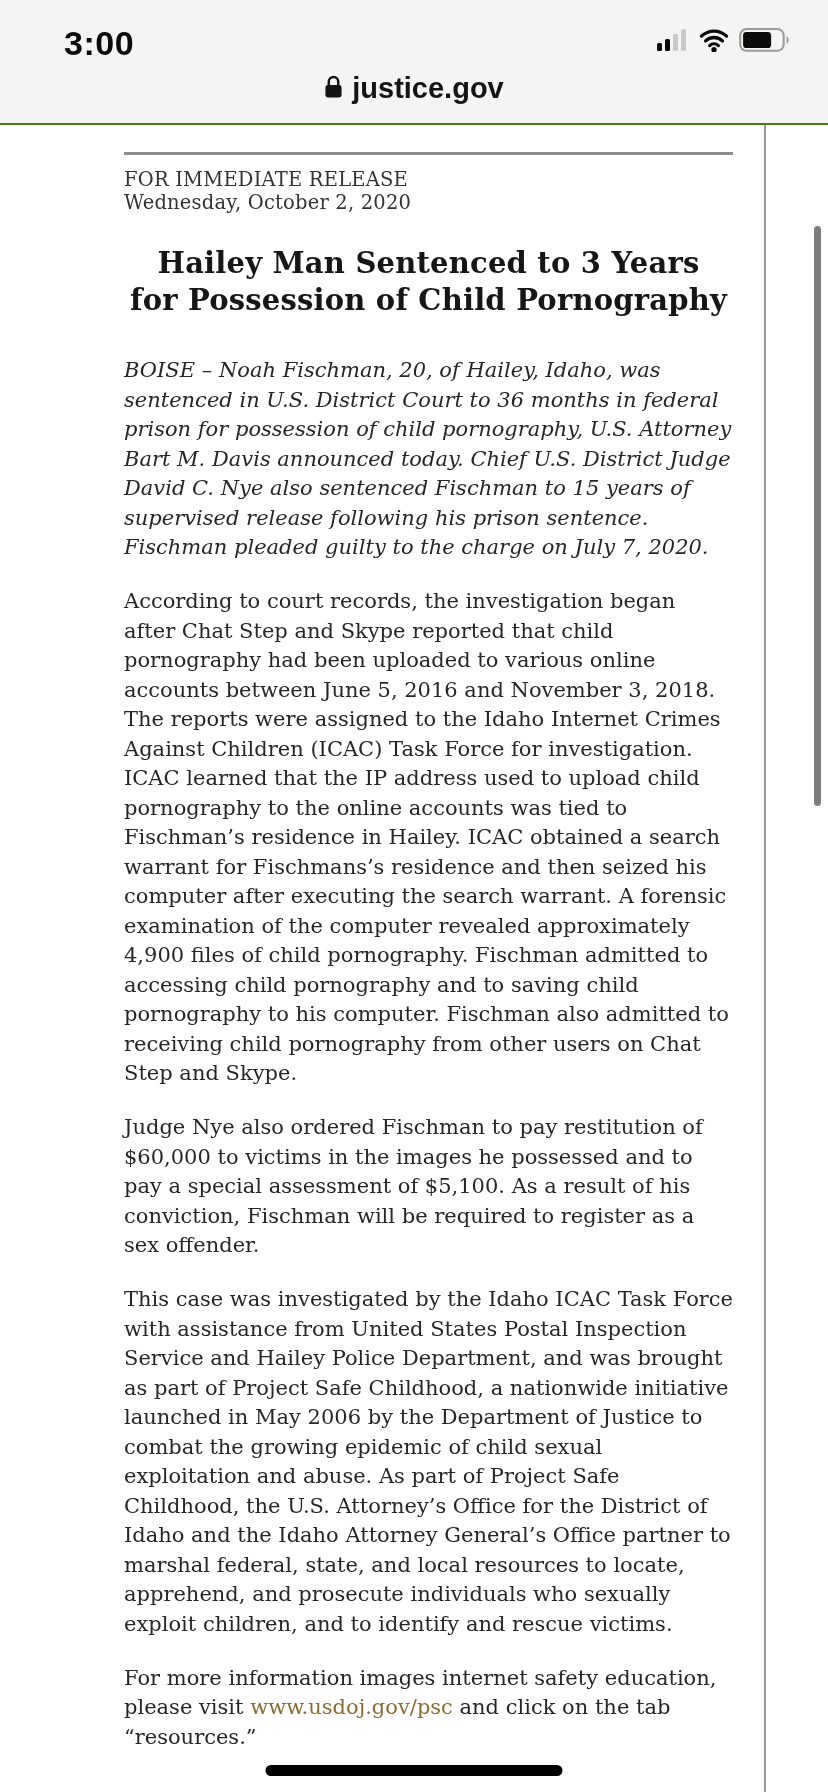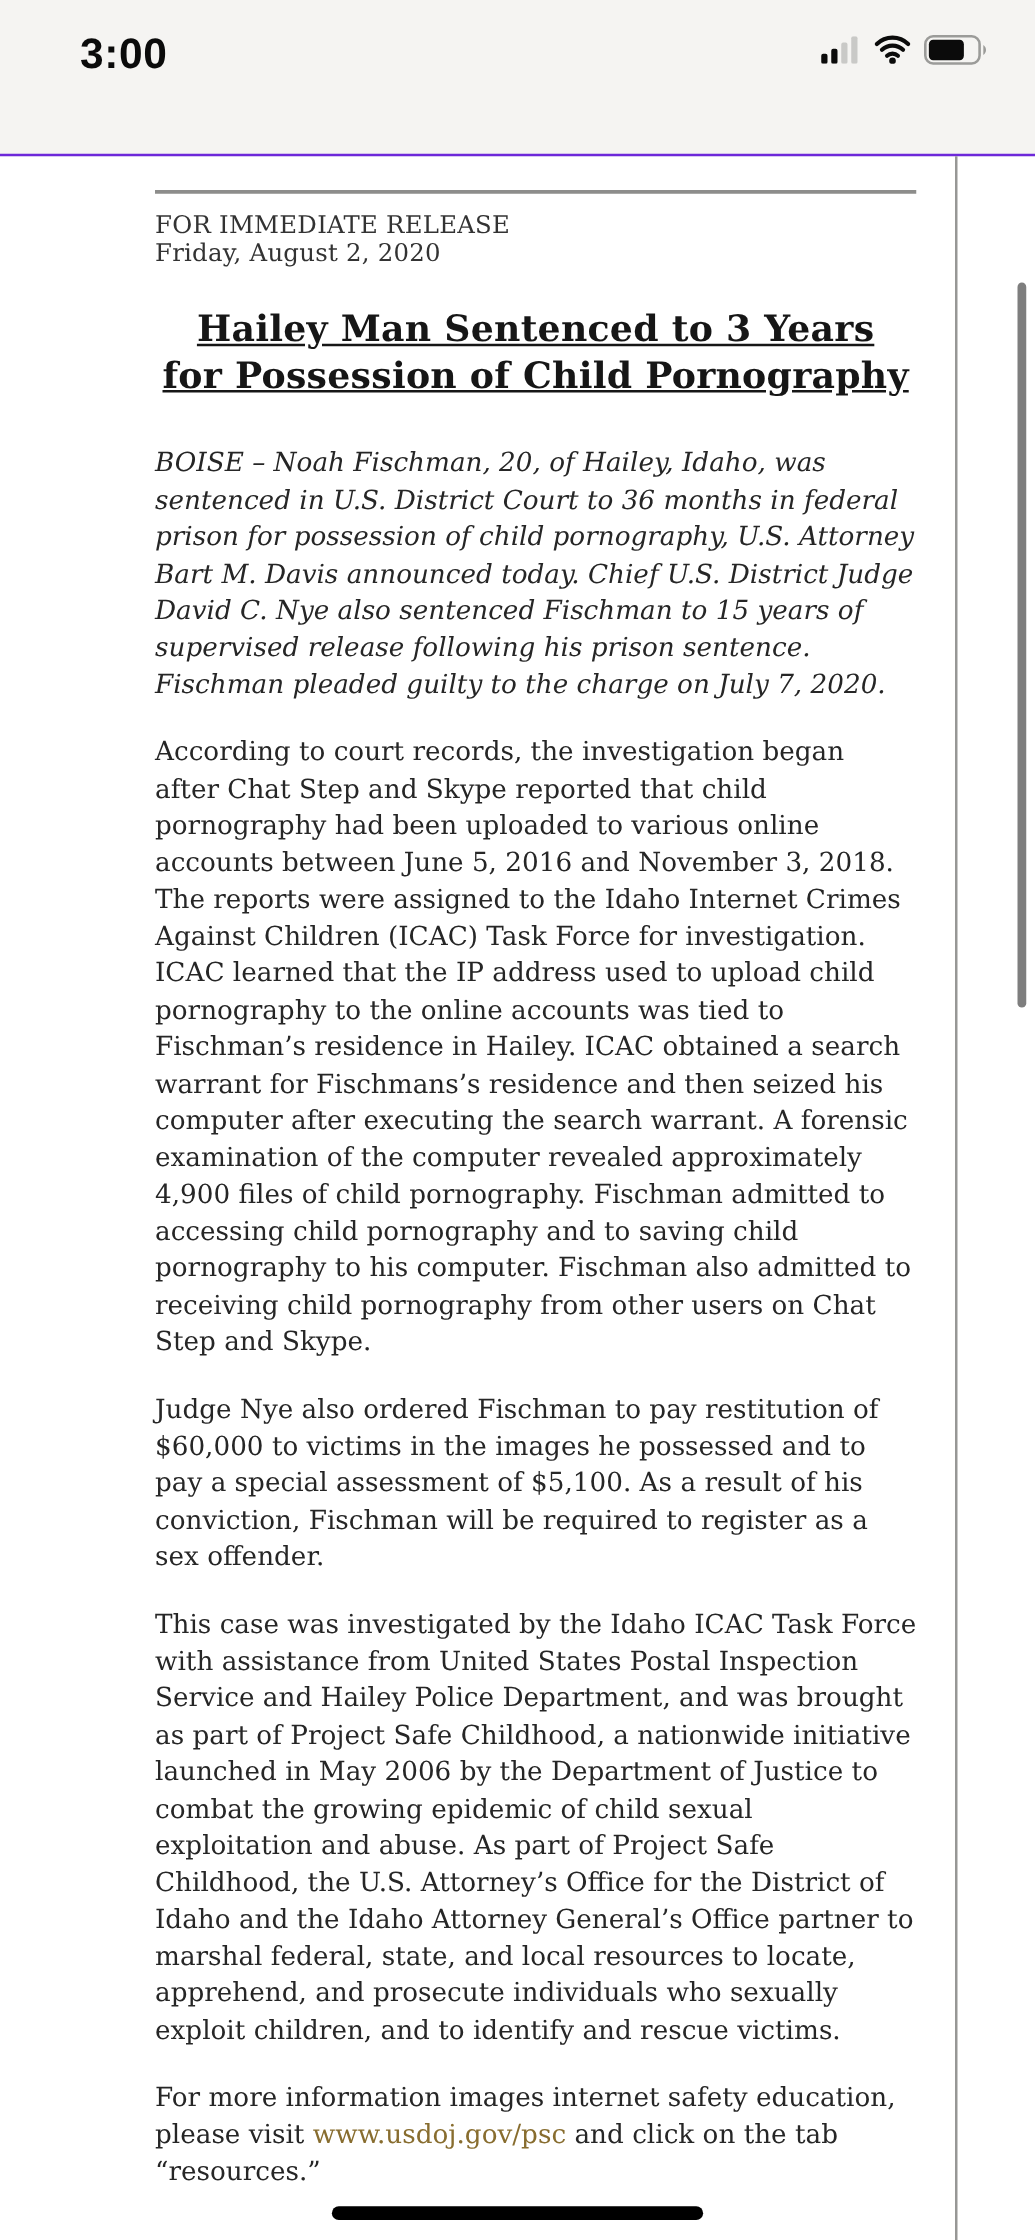--- a/index.html
+++ b/index.html
@@ -8,21 +8,21 @@
     width:828px;height:1792px;
     margin:0 auto;
     background:#ffffff;
     overflow:hidden;
     font-family:"DejaVu Serif","Liberation Serif",serif;
   }
   
   .chrome{
     position:absolute;top:0;left:0;width:828px;height:123px;
     background:#f5f4f2;
-    border-bottom:2px solid #6d28d9;
+    border-bottom:2px solid #4d7c0f;
     font-family:"Liberation Sans","DejaVu Sans",sans-serif;
   }
   .status-time{
     position:absolute;left:64px;top:24px;
     font-size:34px;font-weight:700;color:#0b0b0b;letter-spacing:.5px;
   }
   .status-icons{
     position:absolute;right:36px;top:30px;
     display:flex;align-items:center;gap:9px;height:24px;
   }
@@ -49,21 +49,21 @@
     position:absolute;left:124px;top:125px;width:609px;
     color:#262626;
   }
   .rule{border:none;border-top:3px solid #8d8d8b;margin:27px 0 0;}
   .release-row{
     display:flex;justify-content:space-between;align-items:baseline;
     margin-top:13px;font-size:19.5px;color:#333;letter-spacing:.2px;flex-direction:column;
   }
   h1.headline{
     font-size:29px;line-height:37px;font-weight:700;color:#161616;
-    text-align:center;margin:31px 0 0;text-wrap:balance;letter-spacing:.2px;text-decoration:underline;
+    text-align:center;margin:31px 0 0;text-wrap:balance;letter-spacing:.2px;
   }
   p.body{
     font-size:21px;line-height:29.5px;margin:24.5px 0 0;
     text-align:left;color:#262626;
   }
   p.body.first{margin-top:37px;font-style:italic;}
   a.gold-link{color:#886d2f;text-decoration:none;cursor:pointer;}
 </style>
 </head>
 <body>
@@ -92,31 +92,40 @@
       </span>
       <span>
         <svg width="53" height="24" viewBox="0 0 46 21">
           <rect x="0.9" y="0.9" width="38" height="19" rx="5.5" fill="none" stroke="#9b9b99" stroke-width="1.8"></rect>
           <rect x="3.4" y="3.4" width="24.5" height="14.2" rx="3" fill="#0b0b0b"></rect>
           <path d="M41.5 7 a4.2 4.2 0 0 1 0 7 z" fill="#9b9b99"></path>
         </svg>
       </span>
     </div>
 
+    <div class="url-row">
+      <span>
+        <svg width="19" height="25" viewBox="0 0 20 26">
+          <path d="M5 12 V8 a5 5 0 0 1 10 0 V12" fill="none" stroke="#141414" stroke-width="2.6"></path>
+          <rect x="1.5" y="11.5" width="17" height="13" rx="3" fill="#141414"></rect>
+        </svg>
+      </span>
+      <span class="url-text">justice.gov</span>
+    </div>
   </header>
 
   <div class="page-edge"></div>
   <div class="scrollbar-thumb"></div>
 
   <article class="content">
     <hr class="rule">
 
     <div class="release-row">
       <span>FOR IMMEDIATE RELEASE</span>
-      <span>Friday, August 2, 2020</span>
+      <span>Wednesday, October 2, 2020</span>
     </div>
 
     <h1 class="headline">Hailey Man Sentenced to 3 Years for Possession of Child Pornography</h1>
 
     <p class="body first">BOISE – Noah Fischman, 20, of Hailey, Idaho, was sentenced in U.S. District Court to 36 months in federal prison for possession of child pornography, U.S. Attorney Bart M. Davis announced today. Chief U.S. District Judge David C. Nye also sentenced Fischman to 15 years of supervised release following his prison sentence. Fischman pleaded guilty to the charge on July 7, 2020.</p>
     <p class="body">According to court records, the investigation began after Chat Step and Skype reported that child pornography had been uploaded to various online accounts between June 5, 2016 and November 3, 2018. The reports were assigned to the Idaho Internet Crimes Against Children (ICAC) Task Force for investigation. ICAC learned that the IP address used to upload child pornography to the online accounts was tied to Fischman’s residence in Hailey. ICAC obtained a search warrant for Fischmans’s residence and then seized his computer after executing the search warrant. A forensic examination of the computer revealed approximately 4,900 files of child pornography. Fischman admitted to accessing child pornography and to saving child pornography to his computer. Fischman also admitted to receiving child pornography from other users on Chat Step and Skype.</p>
     <p class="body">Judge Nye also ordered Fischman to pay restitution of $60,000 to victims in the images he possessed and to pay a special assessment of $5,100. As a result of his conviction, Fischman will be required to register as a sex offender.</p>
     <p class="body">This case was investigated by the Idaho ICAC Task Force with assistance from United States Postal Inspection Service and Hailey Police Department, and was brought as part of Project Safe Childhood, a nationwide initiative launched in May 2006 by the Department of Justice to combat the growing epidemic of child sexual exploitation and abuse. As part of Project Safe Childhood, the U.S. Attorney’s Office for the District of Idaho and the Idaho Attorney General’s Office partner to marshal federal, state, and local resources to locate, apprehend, and prosecute individuals who sexually exploit children, and to identify and rescue victims.</p>
 
 

